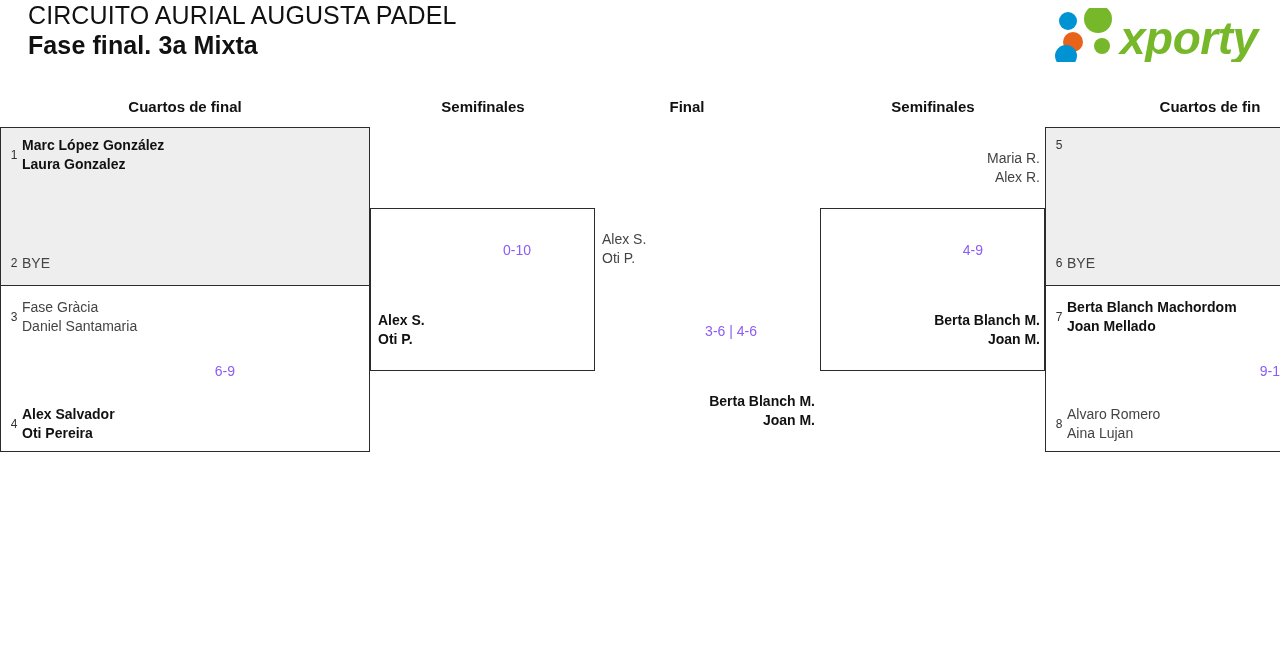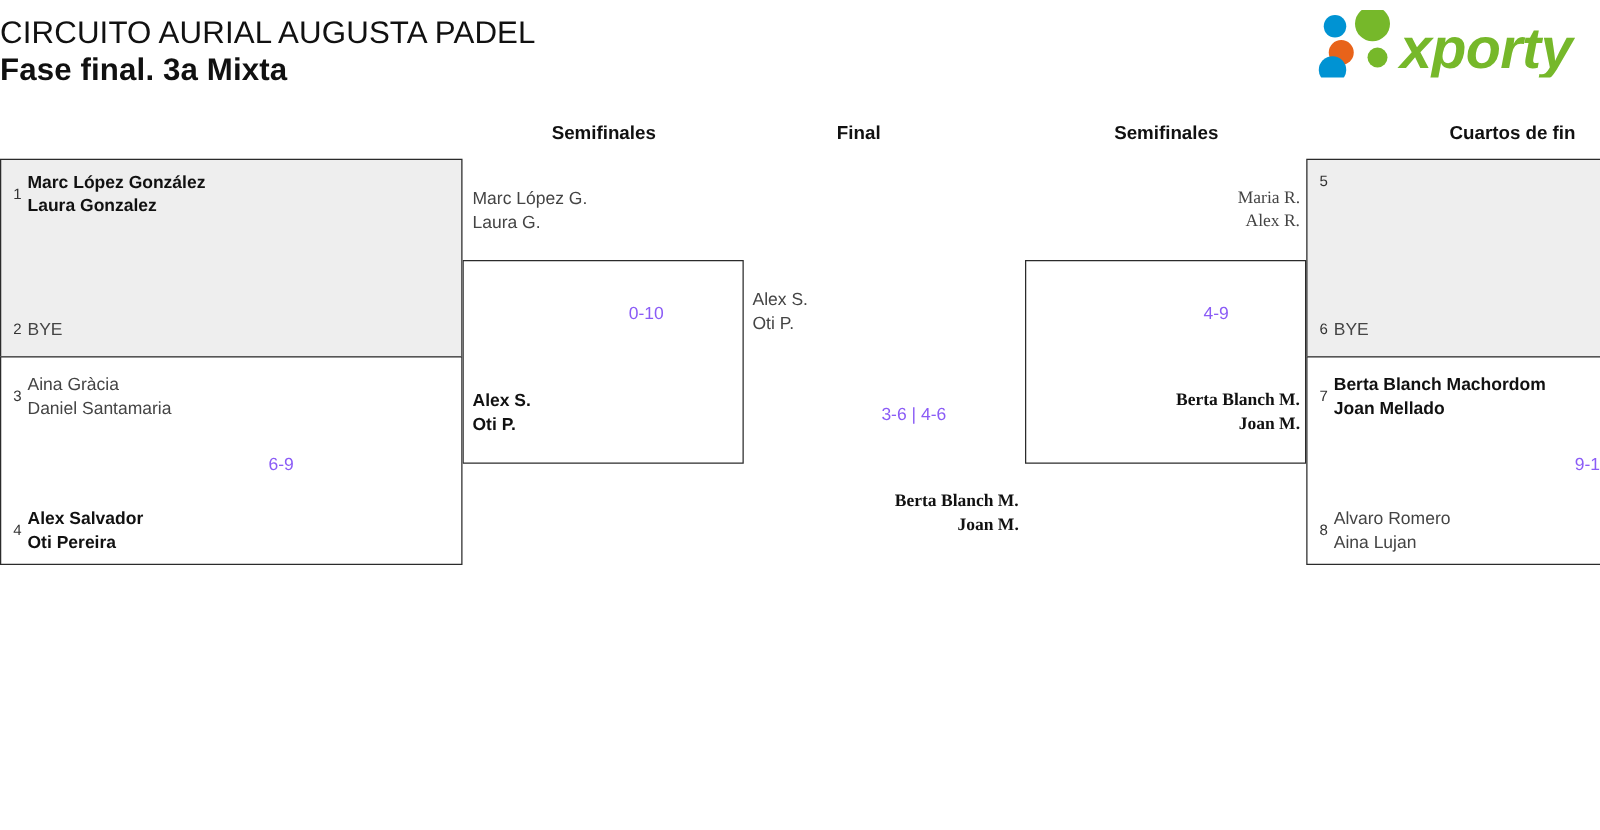--- a/index.html
+++ b/index.html
@@ -7,21 +7,21 @@
     margin: 0; padding: 0;
     width: 1280px; height: 664px;
     background: #ffffff;
     font-family: "Liberation Sans", sans-serif;
     color: #1a1a1a;
     overflow: hidden;
   }
   #page { position: relative; width: 1280px; height: 664px; }
 
   
-  .title-block { position: absolute; left: 0; top: 11px; }
+  .title-block { position: absolute; left: 0; top: 0; padding-left: 28px; }
   .title-line1 {
     font-size: 25px; font-weight: 400; letter-spacing: .1px;
     line-height: 30px; color: #111; white-space: nowrap;
   }
   .title-line2 {
     font-size: 25px; font-weight: 700; letter-spacing: .1px;
     line-height: 30px; color: #111; white-space: nowrap;
   }
 
   
@@ -39,21 +39,21 @@
   
   .box { position: absolute; border: 1px solid #2b2b2b; }
   .box.shaded { background: #eeeeee; }
   .box.plain { background: #ffffff; }
 
   
   .player {
     position: absolute; display: flex; align-items: center;
     font-size: 14px; line-height: 19px; white-space: nowrap;
   }
-  .player.right { justify-content: flex-end; text-align: right; font-family: Liberation Serif, serif; }
+  .player.right { justify-content: flex-end; text-align: right; }
   .seed {
     font-size: 12px; color: #333; width: 16px;
     text-align: center; flex: 0 0 16px;
   }
   .names { display: flex; flex-direction: column; }
   .names.right { align-items: flex-end; }
   .winner .names { font-weight: 700; color: #111; }
   .loser .names { font-weight: 400; color: #444; }
 
   
@@ -76,20 +76,21 @@
     <svg width="228" height="54" viewBox="0 0 228 54" xmlns="http://www.w3.org/2000/svg">
       <circle cx="18" cy="13" r="9" fill="#0093d3"></circle>
       <circle cx="48" cy="11" r="14" fill="#76b82a"></circle>
       <circle cx="23" cy="34" r="10" fill="#e8631a"></circle>
       <circle cx="52" cy="38" r="8" fill="#76b82a"></circle>
       <circle cx="16" cy="48" r="11" fill="#0093d3"></circle>
       <text x="70" y="46" font-family="Liberation Sans, sans-serif" font-size="46" font-weight="700" fill="#76b82a" letter-spacing="-0.5">xporty</text>
     </svg>
   </div>
 
+  <div class="round-head" style="left:60px;  width:250px;">Cuartos de final</div>
   <div class="round-head" style="left:358px; width:250px;">Semifinales</div>
   <div class="round-head" style="left:562px; width:250px;text-align:center;">Final</div>
   <div class="round-head" style="left:808px; width:250px;">Semifinales</div>
   <div class="round-head" style="left:1130px;width:160px; text-align:center; overflow:hidden;">Cuartos de fin</div>
 
   <div class="box shaded" style="left:0px; top:127px; width:370px; height:159px;"></div>
   <div class="box plain" style="left:0px; top:285px; width:370px; height:167px;"></div>
 
   <div class="player winner" style="left:6px; top:136px;">
     <span class="seed">1</span>
@@ -101,41 +102,35 @@
   <div class="player loser" style="left:6px; top:254px;">
     <span class="seed">2</span>
     <span class="names">
       <span>BYE</span>
     </span>
   </div>
 
   <div class="player loser" style="left:6px; top:298px;">
     <span class="seed">3</span>
     <span class="names">
-      <span>Aina Gràcia</span>
+      <span>Fase Gràcia</span>
       <span>Daniel Santamaria</span>
     </span>
   </div>
   <div class="score" style="left:135px; top:362px; width:100px;">6-9</div>
   <div class="player winner" style="left:6px; top:405px;">
     <span class="seed">4</span>
     <span class="names">
       <span>Alex Salvador</span>
       <span>Oti Pereira</span>
     </span>
   </div>
 
   <div class="box plain" style="left:370px; top:208px; width:225px; height:163px;"></div>
 
-  <div class="player loser" style="left:378px; top:149px;">
-    <span class="names">
-      <span>Marc López G.</span>
-      <span>Laura G.</span>
-    </span>
-  </div>
   <div class="score" style="left:431px; top:241px; width:100px;">0-10</div>
   <div class="player winner" style="left:378px; top:311px;">
     <span class="names">
       <span>Alex S.</span>
       <span>Oti P.</span>
     </span>
   </div>
 
   <div class="player loser" style="left:602px; top:230px;">
     <span class="names">

